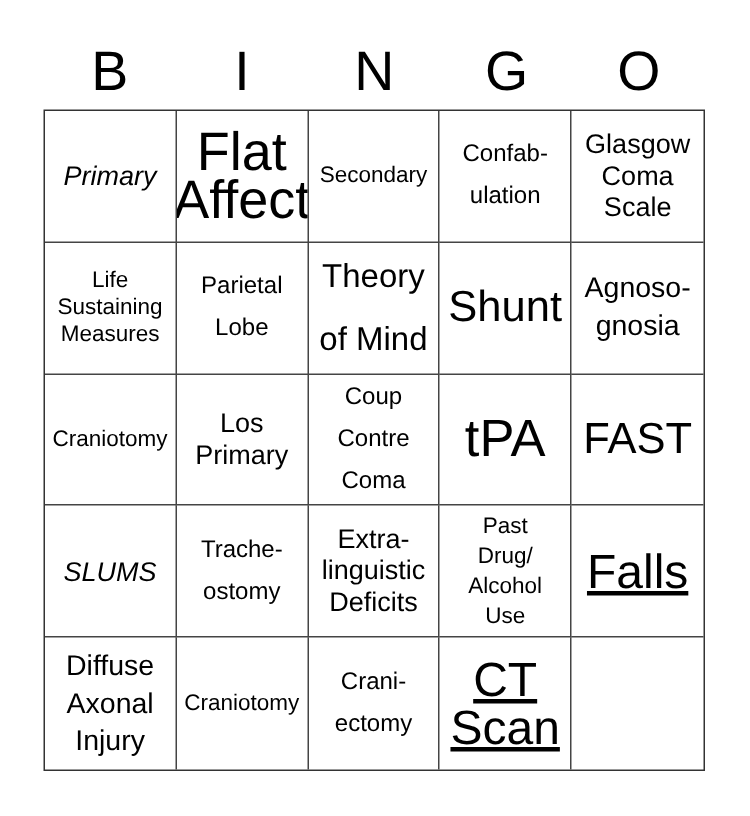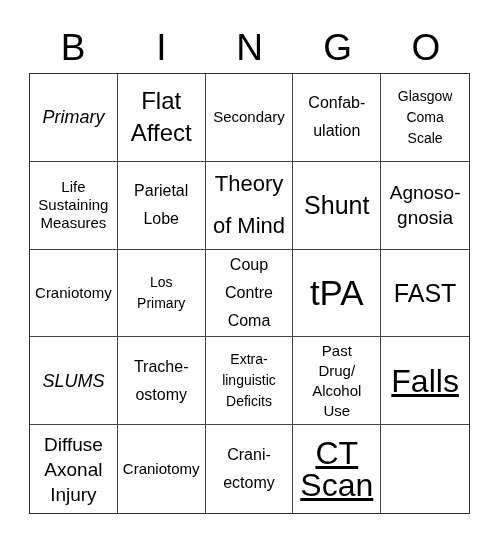--- a/index.html
+++ b/index.html
@@ -10,27 +10,27 @@
   .grid { position:absolute; left:29px; top:73px; width:441px; height:441px;
           display:grid; grid-template-columns:repeat(5, 1fr); grid-template-rows:repeat(5, 1fr);
           border:1px solid #333; box-sizing:border-box; }
   .cell { border-right:1px solid #444; border-bottom:1px solid #444; display:flex;
           align-items:center; justify-content:center; text-align:center; overflow:hidden;
           box-sizing:border-box; padding:0 1px; }
   .cell:nth-child(5n) { border-right:none; }
   .cell:nth-child(n+21) { border-bottom:none; }
   .cell span { white-space:pre-line; }
   .s15 { font-size:15px; line-height:18px; }
-  .s18 { font-size:14px; line-height:21px; }
+  .s18 { font-size:18px; line-height:21px; }
   .s19 { font-size:19px; line-height:25px; }
   .s20 { font-size:16px; line-height:28px; }
   .s21 { font-size:18px; line-height:26px;font-style:italic; }
   .s22 { font-size:22px; line-height:42px; }
-  .s28 { font-size:24px; line-height:32px; }
-  .s29 { font-size:25px; line-height:32px; }
+  .s28 { font-size:36px; line-height:32px; }
+  .s29 { font-size:29px; line-height:32px; }
   .s32 { font-size:32px; line-height:32px;text-decoration:underline; }
   .s34 { font-size:35px; line-height:36px; }
 </style>
 </head>
 <body>
 
 <div class="header">
   <span>B</span>
   <span>I</span>
   <span>N</span>

